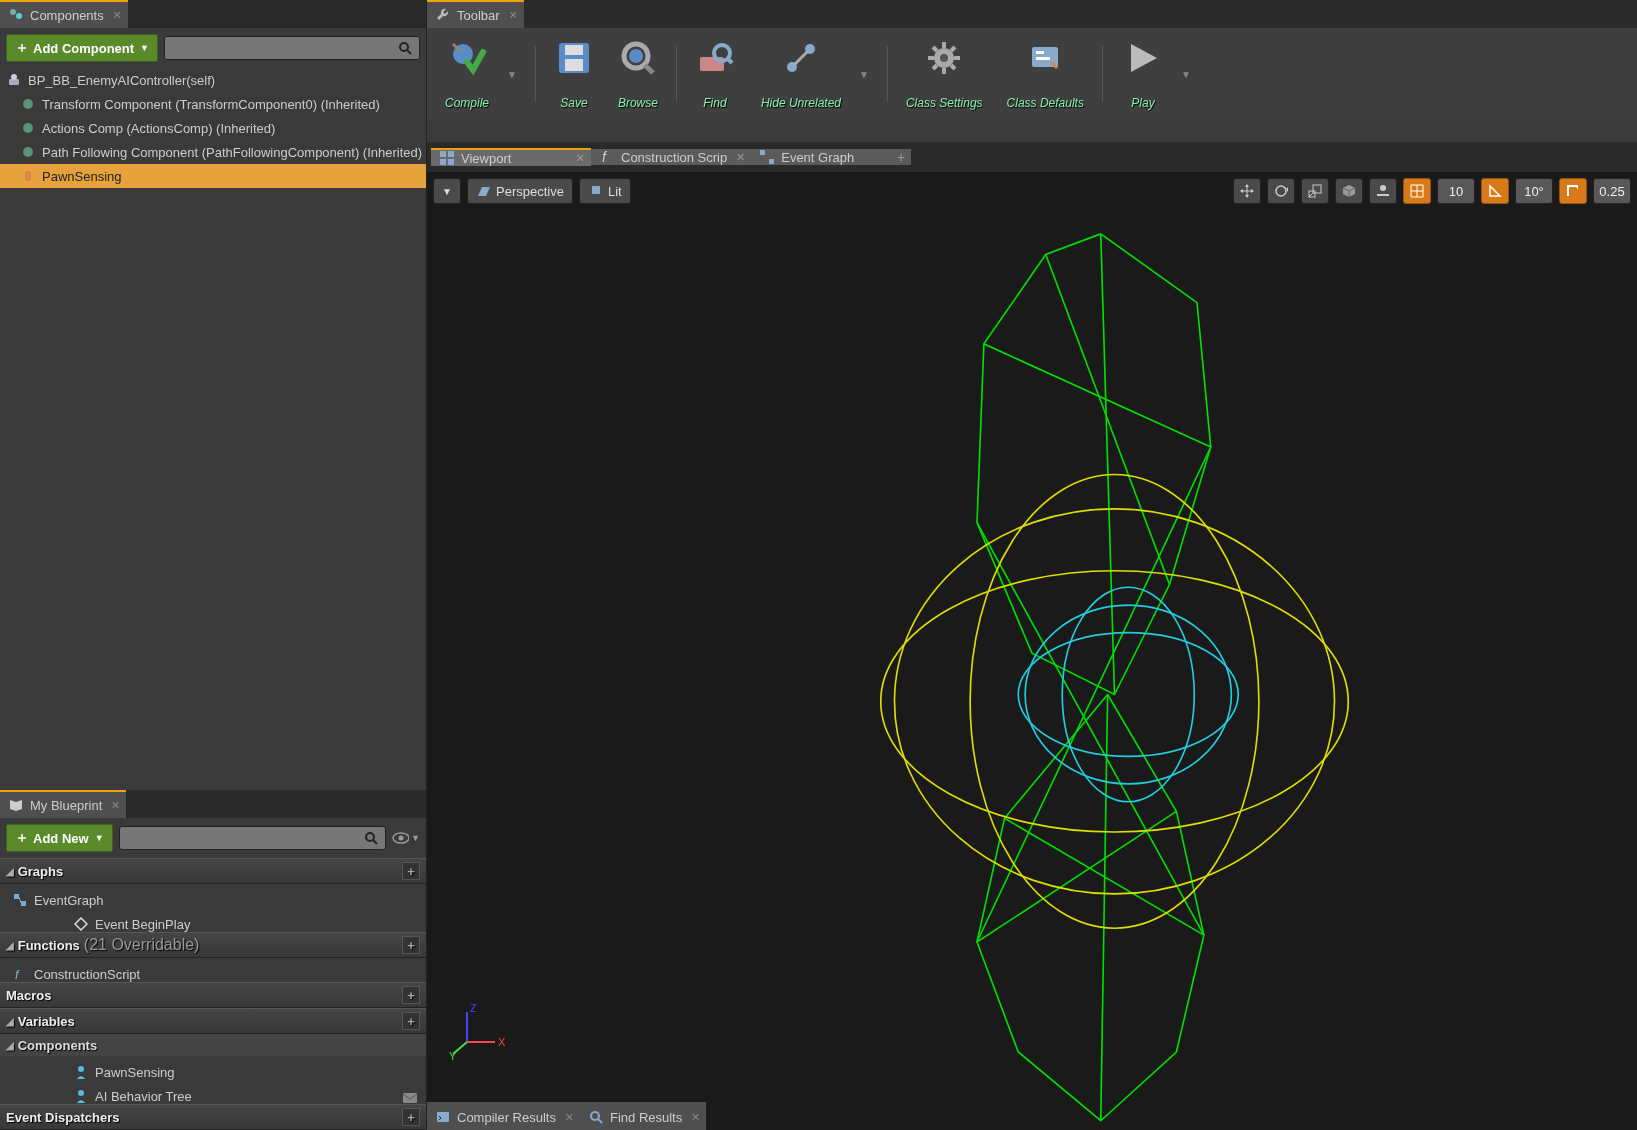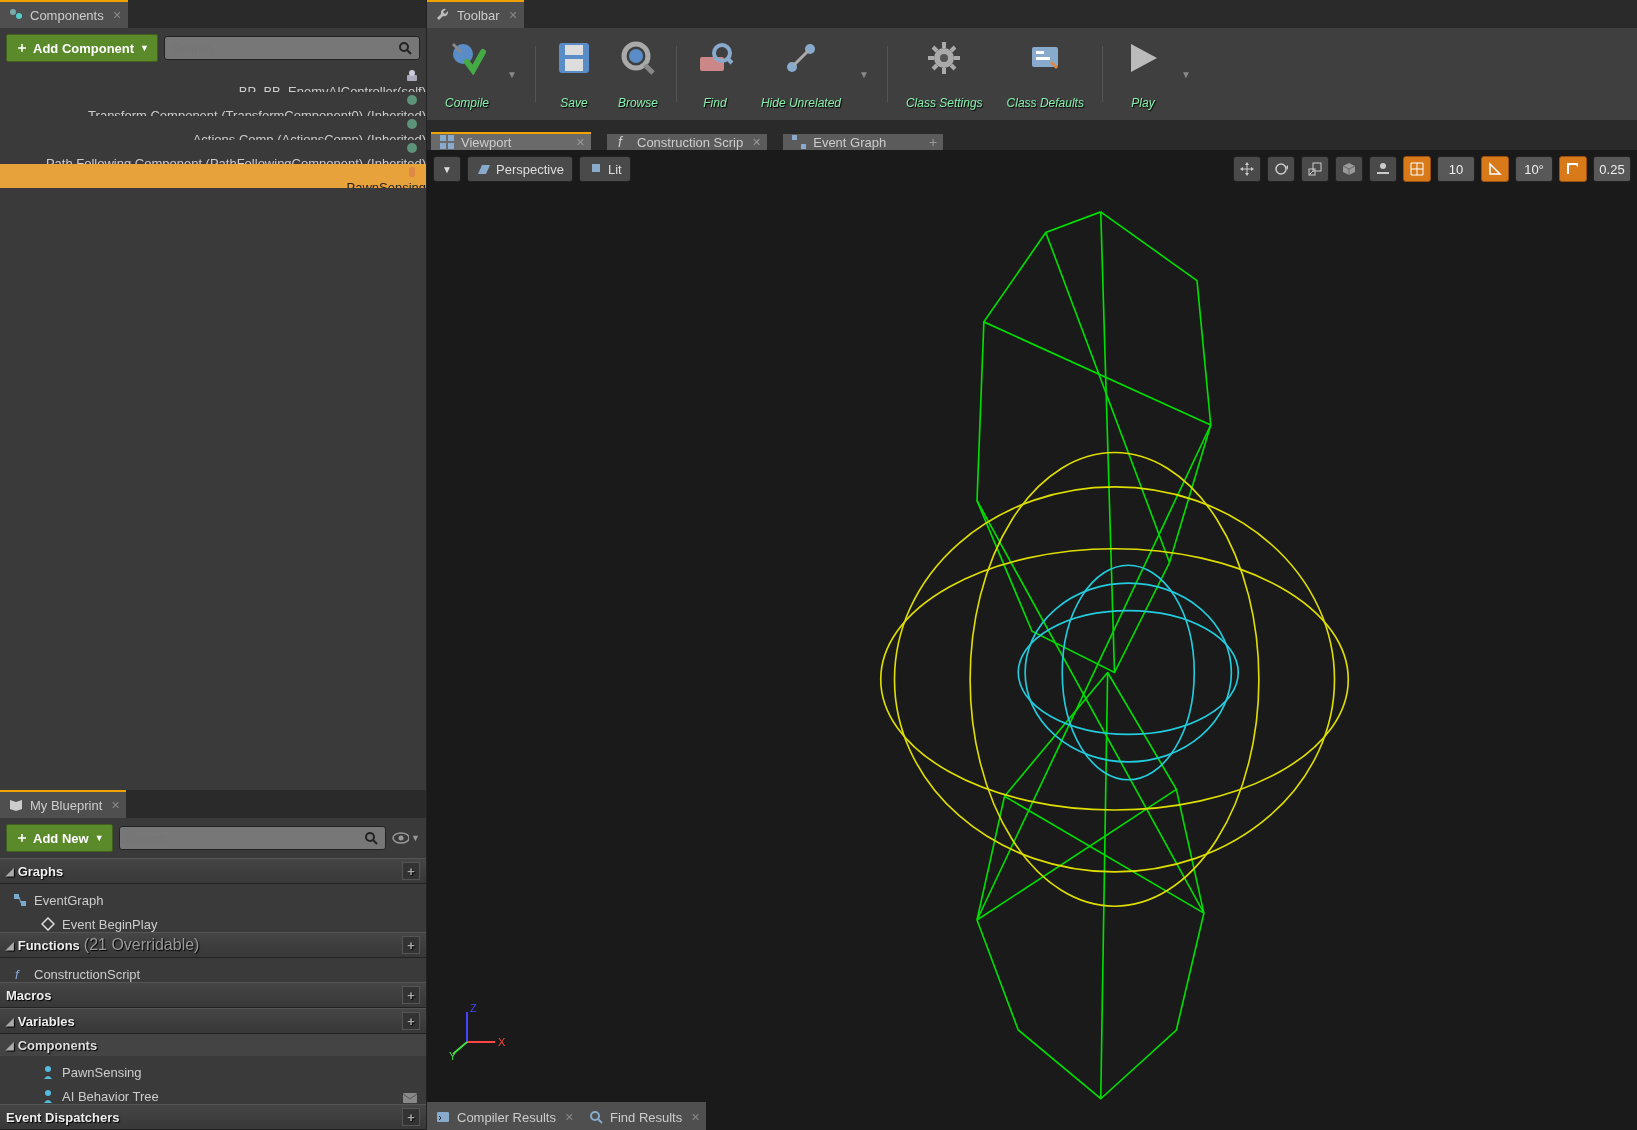--- a/index.html
+++ b/index.html
@@ -21,53 +21,53 @@
 .components-panel { background: #3a3a3a; flex: 0 0 auto; }
 .comp-toolbar { display: flex; align-items: center; padding: 6px; gap: 6px; background: #3a3a3a; }
 .btn-add { background: #5a8a2a; border: 1px solid #416020; color: #fff; padding: 4px 8px; display: flex; align-items: center; gap: 4px; border-radius: 2px; font-weight: bold; font-size: 13px; }
 .btn-add .plus { font-size: 14px; }
 .btn-add .caret { font-size: 9px; margin-left: 2px; }
 .search-box { flex: 1; background: #777; border: 1px solid #222; border-radius: 3px; display: flex; align-items: center; padding: 2px 6px; height: 24px; }
 .search-box input { flex: 1; background: transparent; border: none; color: #ddd; font-size: 13px; outline: none; }
 .search-box .mag { width: 16px; height: 16px; display: inline-flex; }
 
 .comp-tree { background: #3a3a3a; }
-.tree-row { display: flex; align-items: flex-end; height: 24px; padding-left: 6px; white-space: nowrap; overflow: hidden; flex-direction: column; }
+.tree-row { display: flex; align-items: center; height: 24px; padding-left: 6px; white-space: nowrap; overflow: hidden; }
 .tree-row.indent1 { padding-left: 20px; }
 .tree-row.selected { background: #e8a23c; color: #222; }
 .tree-row .row-icon { width: 16px; height: 16px; margin-right: 6px; display: inline-flex; align-items: center; justify-content: center; flex-shrink: 0; }
 
 .left-spacer { flex: 1; background: #3a3a3a; }
 
 
 .myblueprint-panel { background: #3a3a3a; display: flex; flex-direction: column; }
 .mb-toolbar { display: flex; align-items: center; padding: 6px; gap: 6px; background: #3a3a3a; }
 .eye-btn { width: 28px; height: 22px; display: flex; align-items: center; justify-content: center; color: #999; }
 
 .mb-section-header { background: linear-gradient(#454545,#383838); border-top: 1px solid #555; border-bottom: 1px solid #222; display: flex; align-items: center; height: 26px; padding: 0 6px; font-weight: bold; color: #eee; text-shadow: 1px 1px 1px #000; }
 .mb-section-header .plus-btn { margin-left: auto; width: 18px; height: 18px; background: #333; border: 1px solid #555; display: flex; align-items: center; justify-content: center; font-size: 13px; color: #aaa; }
 .mb-section-header .hint { font-weight: normal; color: #999; font-size: 16px; margin-left: 4px; }
 .mb-subheader { background: #444; display: flex; align-items: center; height: 22px; padding: 0 6px; color: #ddd; font-weight: bold; text-shadow: 1px 1px 1px #000;}
 .mb-item { display: flex; align-items: flex-end; height: 24px; padding-left: 12px; }
-.mb-item.indent { padding-left: 40px; }
+.mb-item.indent { padding-left: 40px; margin-left: 33px; }
 .mb-item .row-icon { width: 16px; height: 16px; margin-right: 6px; flex-shrink:0; display:inline-flex; align-items:center; justify-content:center;}
 .mb-item .mail { margin-left: auto; margin-right: 8px; color: #888; }
 
 
 .right-col { flex: 1; display: flex; flex-direction: column; background: #3a3a3a; border-left: 1px solid #222;}
 .toolbar-buttons { display: flex; align-items: center; padding: 4px 6px; gap: 4px; background: #3f3f3f; }
 .tool-group { display: flex; align-items: center; background: #3f3f3f; padding: 2px; border-radius: 3px; }
 .tool-btn { display: flex; flex-direction: column; align-items: center; justify-content: center; padding: 4px 10px; min-width: 54px; }
 .tool-btn .tb-icon { width: 40px; height: 40px; display: flex; align-items: center; justify-content: center; }
 .tool-btn .tb-label { font-size: 12px; color: #86efac; text-shadow: 1px 1px 1px #000; margin-top: 18px; white-space: nowrap; font-style: italic; }
 .tool-sep { width: 1px; height: 56px; background: #555; margin: 0 4px; }
 .tool-caret { color: #888; font-size: 10px; padding: 0 8px; align-self: center; }
 
 
-.editor-tab-bar { display: flex; background: #2a2a2a; height: 30px; align-items: flex-end; padding-left: 4px; gap: 16px;}
+.editor-tab-bar { display: flex; background: #2a2a2a; height: 30px; align-items: center; padding-left: 4px; gap: 0; margin-top: 22px;}
 .etab { background: #5b5b5b; display: flex; align-items: center; padding: 0 24px 0 8px; position: relative; min-width: 160px;}
 .etab.active { background: #6a6a6a; border-top: 2px solid #f0a300; }
 .etab .etab-icon { width: 16px; height: 16px; margin-right: 6px; }
 .etab .etab-close { position: absolute; right: 6px; color: #999; font-size: 11px;}
 .etab .etab-add { position: absolute; right: 6px; color: #999; font-size: 14px;}
 
 
 .viewport-wrap { flex: 1; position: relative; background: #1a1a1a; display: flex; flex-direction: column;}
 .vp-toolbar { position: absolute; top: 6px; left: 6px; right: 6px; display: flex; align-items: center; gap: 6px; z-index: 10;}
 .vp-btn { background: #4a4a4a; border: 1px solid #222; border-radius: 3px; height: 26px; display: flex; align-items: center; padding: 0 8px; color: #ddd; font-size: 13px; gap: 4px;}

